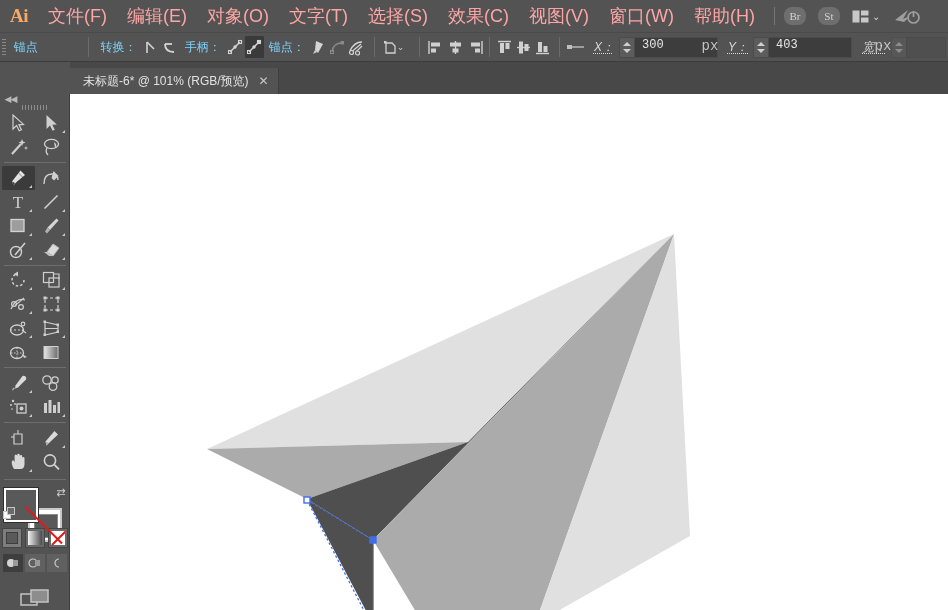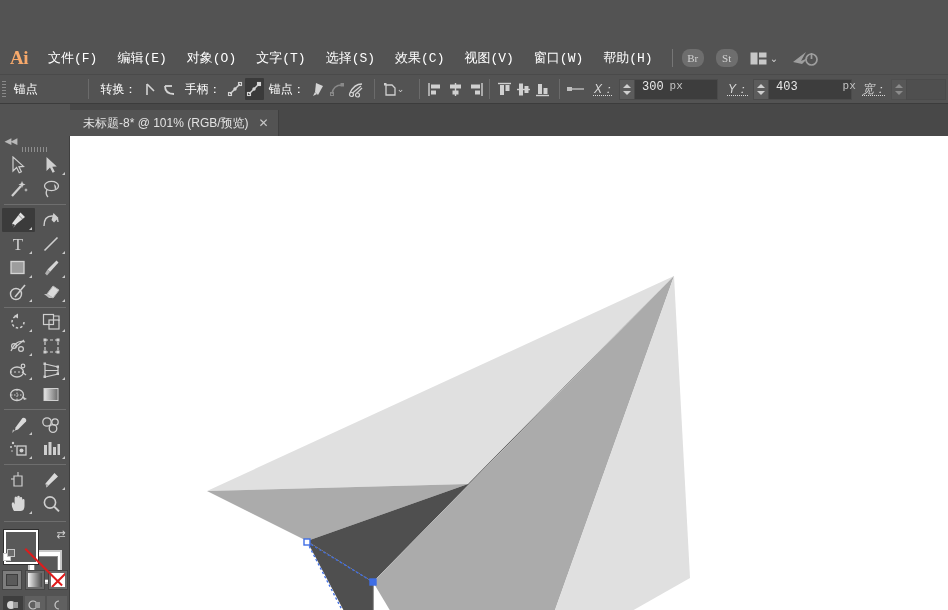--- a/index.html
+++ b/index.html
@@ -11,34 +11,33 @@
     color: #d6d6d6;
     -webkit-font-smoothing: antialiased;
   }
 
   
   .menubar {
     height: 32px; width: 948px;
     background: #535353;
     display: flex; align-items: center;
     position: relative;
-    margin-top: 42px;
   }
   .ai-logo {
     width: 38px; height: 32px;
     display: flex; align-items: center; justify-content: center;
     color: #f7a96b; font-size: 19px; font-weight: bold;
     letter-spacing: -0.5px;
     font-family: "Liberation Serif", serif;
   }
   .menu-item {
     padding: 0 10px; height: 32px;
     display: flex; align-items: center;
-    font-size: 13px; color: #ffffff;
-    white-space: nowrap; cursor: default; font-family: Liberation Mono, monospace;
+    font-size: 18px; color: #fca5a5;
+    white-space: nowrap; cursor: default;
   }
   .menu-sep {
     width: 1px; height: 18px; background: #767676;
     margin: 0 9px;
   }
   .sq-btn {
     width: 22px; height: 18px;
     background: #6e6e6e;
     color: #d2d2d2; font-size: 11px;
     display: flex; align-items: center; justify-content: center;
@@ -59,21 +58,21 @@
   }
   .grip {
     width: 11px; height: 30px;
     display: flex; align-items: center; justify-content: center;
   }
   .grip i {
     display: block; width: 4px; height: 16px;
     background: repeating-linear-gradient(to bottom,#8a8a8a 0 1px,transparent 1px 3px);
   }
   .opt-label {
-    font-size: 12px; color: #ffffff;
+    font-size: 12px; color: #7dd3fc;
     padding: 0 5px; white-space: nowrap;
   }
   .opt-sep { width: 1px; height: 20px; background: #6b6b6b; margin: 0 7px; }
   .ic {
     width: 24px; height: 22px;
     display: flex; align-items: center; justify-content: center;
     border-radius: 1px;
   }
   .ic.sel { background: #3a3a3a; }
   .ic.dim svg { opacity: .42; }
@@ -95,21 +94,21 @@
   .spin .dn { border-top: 4px solid #cfcfcf; }
   .numfield {
     height: 21px; background: #3d3d3d;
     border: 1px solid #4b4b4b;
     display: flex; 
     padding: 0 7px; gap: 6px;
     font-size: 12px; color: #e8e8e8;
     font-family: "Liberation Mono", monospace;
   }
   .numfield.off { background: #4f4f4f; }
-  .unit { font-size: 11px; color: #c2c2c2; }
+  .unit { font-size: 14px; color: #c2c2c2; margin-left: 32px; }
   .fld-label {
     font-size: 12px; color: #d8d8d8;
     padding: 0 5px 0 8px;
     font-style: italic;
     text-decoration: underline dotted;
     text-underline-offset: 2px;
   }
 
   
   .tabbar {
@@ -427,21 +426,21 @@
     </div>
     <div class="numfield off" style="width:40px;">
       <span></span>
     </div>
   </div>
 </div>
 
 <div class="tabbar">
   <div class="tab-spacer"></div>
   <div class="tab">
-    <span>未标题-8* @ 101% (RGB/预览)</span>
+    <span>未标题-6* @ 101% (RGB/预览)</span>
     <span class="tab-close">✕</span>
   </div>
 </div>
 
 <div class="bodyrow">
 
   <div class="toolbar">
     <div class="tb-collapse">◀◀</div>
     <div class="tb-grip">
         <i></i>

